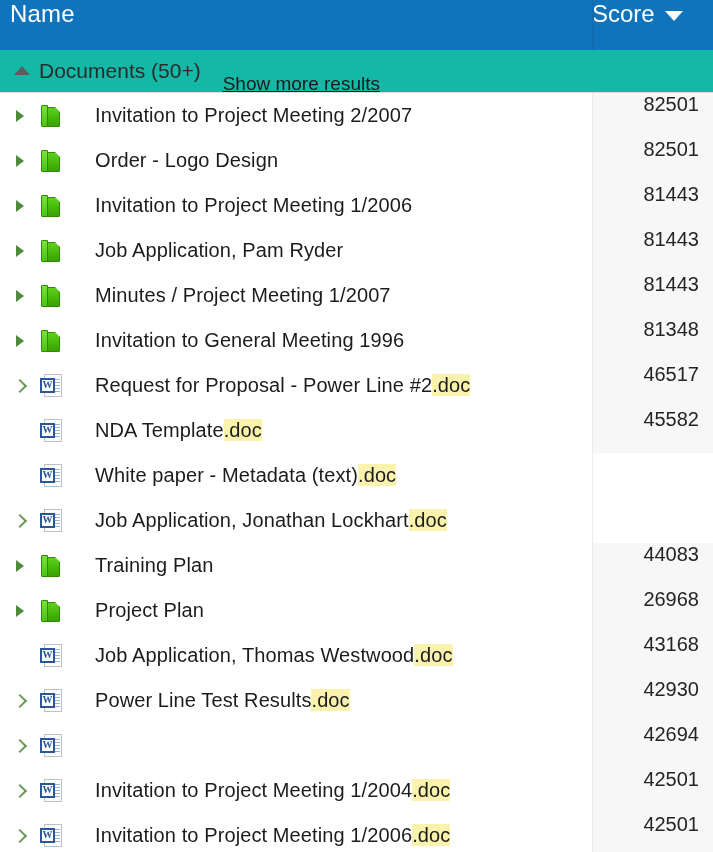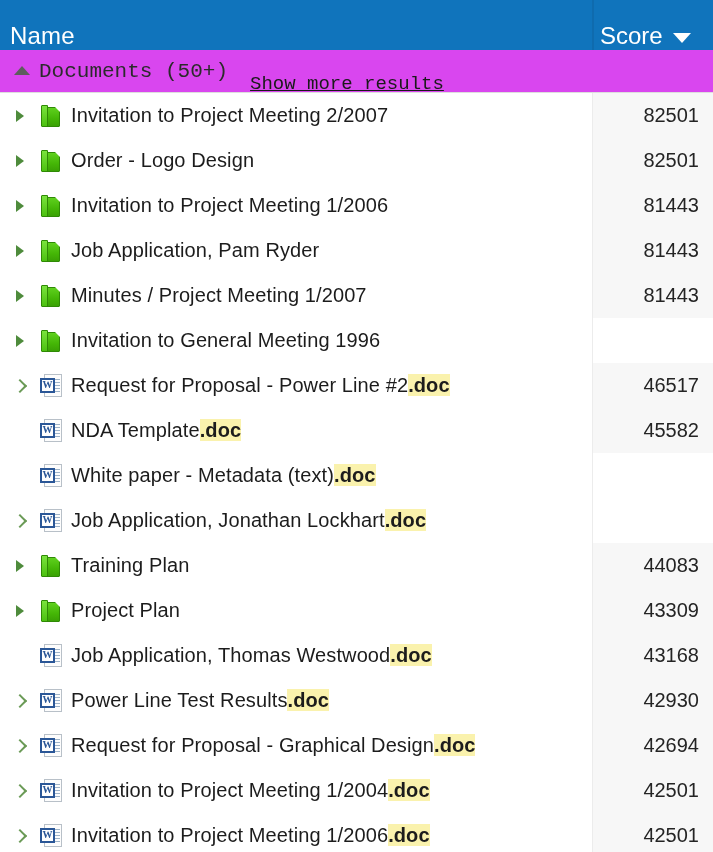--- a/index.html
+++ b/index.html
@@ -14,69 +14,68 @@
     overflow: hidden;
     color: #1a1a1a;
   }
 
   
   .col-header {
     position: relative;
     height: 50px;
     background: #1074bc;
     display: flex;
-    align-items: flex-end;
+    align-items: flex-start;
     box-sizing: border-box;
   }
   .col-header .hdr-name {
     flex: 0 0 592px;
     padding-left: 10px;
     box-sizing: border-box;
     font-size: 24px;
     color: #ffffff;
     letter-spacing: .2px;
   }
   .col-header .hdr-divider {
     position: absolute;
     left: 592px;
     top: 0;
     bottom: 0;
     width: 2px;
     background: #0f6bae;
   }
   .col-header .hdr-score {
     flex: 1 1 auto;
-    padding-left: 8px;
+    padding-left: 0;
     box-sizing: border-box;
     font-size: 24px;
     color: #ffffff;
     display: flex;
     align-items: center;
     gap: 10px;
   }
   .sort-caret {
     display: inline-block;
     width: 0;
     height: 0;
     border-left: 9px solid transparent;
     border-right: 9px solid transparent;
     border-top: 10px solid #ffffff;
     margin-top: 3px;
   }
 
   
   .group-header {
     height: 43px;
-    background: #d946ef;
+    background: #14b8a6;
     border-bottom: 1px solid #dedede;
     display: flex;
     align-items: center;
     box-sizing: border-box;
     padding-left: 14px;
-    font-family: Liberation Mono, monospace;
   }
   .group-caret {
     width: 0;
     height: 0;
     border-left: 8px solid transparent;
     border-right: 8px solid transparent;
     border-bottom: 9px solid #5d5d5d;
     margin-right: 9px;
     margin-top: -1px;
     flex: 0 0 auto;
@@ -115,21 +114,21 @@
     box-sizing: border-box;
     padding-left: 14px;
     min-width: 0;
     overflow: hidden;
   }
   .row .score-cell {
     flex: 1 1 auto;
     background: #f7f7f7;
     height: 45px;
     display: flex;
-    align-items: center;
+    align-items: flex-start;
     justify-content: flex-end;
     padding-right: 14px;
     box-sizing: border-box;
     font-size: 20px;
     color: #242424;
   }
   .col-sep {
     position: absolute;
     left: 592px;
     top: 0;
@@ -257,24 +256,24 @@
     font-size: 10px;
     line-height: 1;
     color: #2b5797;
   }
 
   .label {
     font-size: 20px;
     color: #1c1c1c;
     white-space: nowrap;
     letter-spacing: .1px;
+    margin-left: 24px;
   }
   .hl {
     background: #faf2ad;
-    font-weight: bold;
   }
 </style>
 </head>
 <body>
 
 <div class="col-header">
   <div class="hdr-name">
     <span>Name</span>
   </div>
   <div class="hdr-divider"></div>
@@ -394,20 +393,23 @@
         <span class="icon-slot">
           <span class="ico-book">
             <span class="body"></span>
             <span class="spine"></span>
             <span class="fold"></span>
           </span>
         </span>
         <span class="label"><span>Invitation to General Meeting 1996</span></span>
       </div>
       <div class="col-sep"></div>
+      <div class="score-cell">
+        <span>81348</span>
+      </div>
     </div>
     <div class="row">
       <div class="name-cell">
         <span class="exp">
           <span class="exp-chev"></span>
         </span>
         <span class="icon-slot">
           <span class="ico-word">
             <span class="page"></span>
             <span class="lines"></span>
@@ -500,21 +502,21 @@
           <span class="ico-book">
             <span class="body"></span>
             <span class="spine"></span>
             <span class="fold"></span>
           </span>
         </span>
         <span class="label"><span>Project Plan</span></span>
       </div>
       <div class="col-sep"></div>
       <div class="score-cell">
-        <span>43309</span>
+        <span>26968</span>
       </div>
     </div>
     <div class="row">
       <div class="name-cell">
         <span class="exp">
           <span class="exp-blank"></span>
         </span>
         <span class="icon-slot">
           <span class="ico-word">
             <span class="page"></span>
@@ -553,21 +555,20 @@
         <span class="exp">
           <span class="exp-chev"></span>
         </span>
         <span class="icon-slot">
           <span class="ico-word">
             <span class="page"></span>
             <span class="lines"></span>
             <span class="wbox">W</span>
           </span>
         </span>
-        <span class="label"><span>Request for Proposal - Graphical Design</span><span class="hl" style="background: rgb(250, 242, 173);">.doc</span></span>
       </div>
       <div class="col-sep"></div>
       <div class="score-cell">
         <span>42694</span>
       </div>
     </div>
     <div class="row">
       <div class="name-cell">
         <span class="exp">
           <span class="exp-chev"></span>

